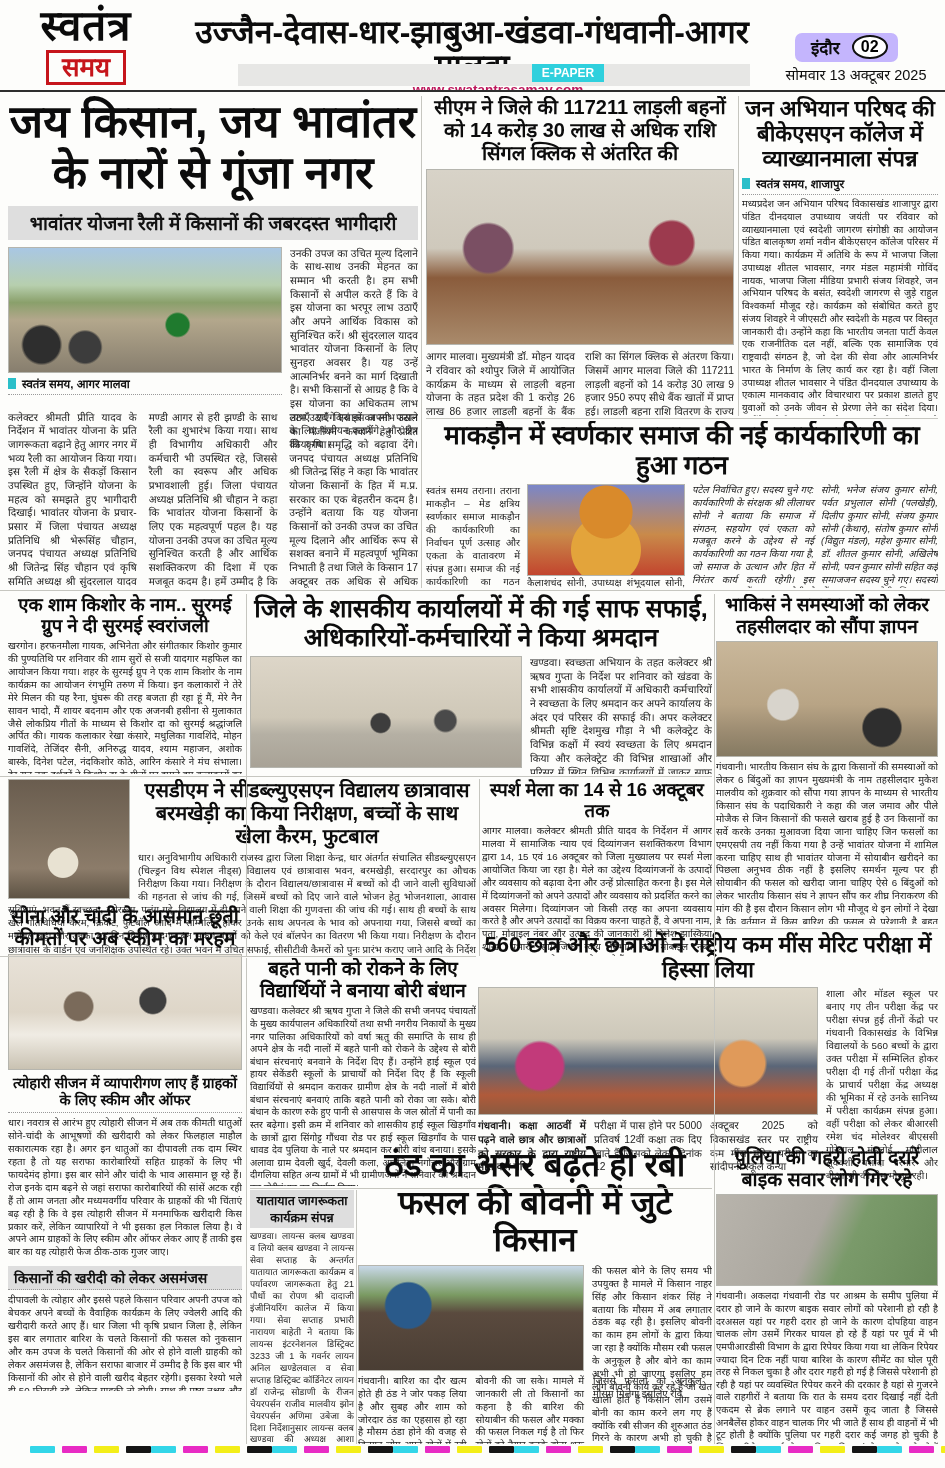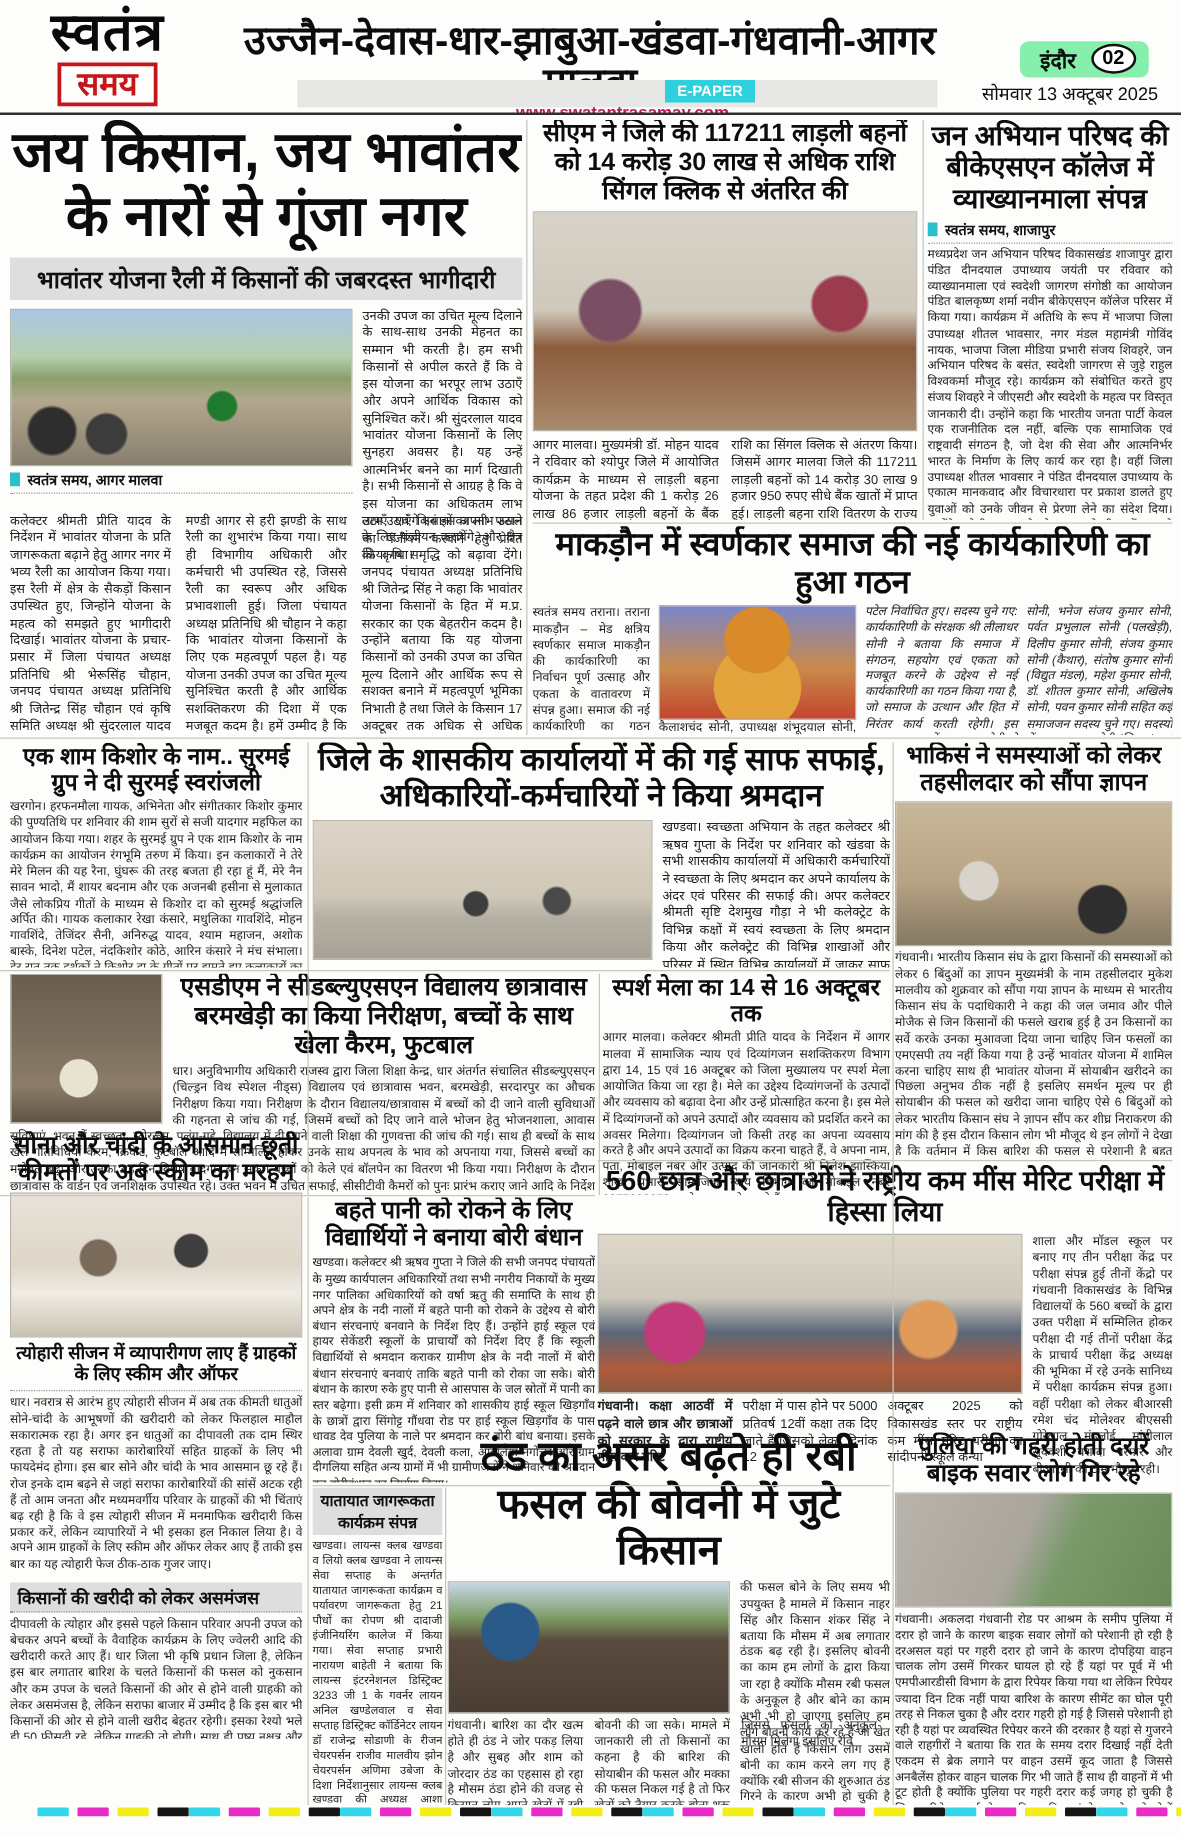--- a/index.html
+++ b/index.html
@@ -16,21 +16,21 @@
   .subbar{background:#dedede;font-weight:900;text-align:center;color:#111;}
   .vline{position:absolute;width:1px;background:#c6c6c0;}
   .hline{position:absolute;height:1px;background:#c6c6c0;}
   
   .logo1{font-size:42px;font-weight:900;color:#0a0a0a;letter-spacing:1px;line-height:1;}
   .logo2{display:inline-block;border:3px solid #c6151b;color:#c6151b;font-weight:900;font-size:26px;line-height:1.1;padding:0 13px;margin-top:3px;}
   .region{font-size:32px;font-weight:900;color:#0c0c0c;text-align:center;line-height:1.05;}
   .strip{position:absolute;left:238px;top:64px;width:512px;height:22px;background:#e7e7e5;display:flex;align-items:center;flex-direction:column;}
   .epbadge{background:#2fd0dd;color:#fff;font-weight:bold;font-size:12px;padding:2px 10px;margin-left:148px;}
   .url{font-weight:bold;font-size:13.5px;color:#be185d;margin-left:8px;}
-  .edbadge{position:absolute;left:816px;top:33px;background:#86efac;border-radius:7px;padding:2px 10px 3px 16px;display:flex;align-items:center;gap:12px;}
+  .edbadge{position:absolute;left:795px;top:33px;background:#c4b5fd;border-radius:7px;padding:2px 10px 3px 16px;display:flex;align-items:center;gap:12px;}
   .edname{font-size:17px;font-weight:900;color:#0c0c0c;}
   .ednum{background:#fff;border:2.5px solid #111;border-radius:50%;font-size:16px;font-weight:900;padding:1px 7px;}
   .mdate{position:absolute;left:770px;top:64px;width:172px;text-align:center;font-size:14.5px;font-weight:400;color:#0c0c0c;}
   .mastrule{position:absolute;top:90px;left:0;width:945px;height:2px;background:#2e2e2e;}
   
   .ph-rally{background:radial-gradient(circle at 12% 78%,#2e2e2e 0 7%,transparent 8%),radial-gradient(circle at 28% 80%,#3c3c3c 0 7%,transparent 8%),radial-gradient(circle at 62% 62%,#1f7a2e 0 6%,transparent 7%),linear-gradient(180deg,#a9c7e3 0%,#b7cfae 30%,#8aa06b 44%,#b3a78c 58%,#877e6e 100%);}
   .ph-office{background:radial-gradient(circle at 20% 45%,#7a4f63 0 9%,transparent 10%),radial-gradient(circle at 80% 42%,#9c3a4e 0 8%,transparent 9%),linear-gradient(180deg,#d8d3c8 0%,#cfc9bc 45%,#8a5c3c 62%,#a98a6b 100%);}
   .ph-turban{background:radial-gradient(circle at 50% 30%,#d98a2b 0 26%,transparent 27%),radial-gradient(circle at 50% 72%,#e3a43b 0 34%,transparent 35%),linear-gradient(180deg,#7a86c9 0%,#c98a4a 55%,#c2452e 100%);}
   .ph-sweep{background:radial-gradient(circle at 48% 60%,#3d3d3d 0 6%,transparent 7%),radial-gradient(circle at 72% 58%,#4a4a4a 0 5%,transparent 6%),linear-gradient(180deg,#ddd6c8 0%,#cfc8b8 55%,#b5b0a4 70%,#a8a296 100%);}
   .ph-memo{background:radial-gradient(circle at 30% 55%,#d8d4cc 0 9%,transparent 10%),radial-gradient(circle at 75% 75%,#2e2e2e 0 10%,transparent 11%),linear-gradient(180deg,#c9b79a 0%,#b8a485 55%,#9a8a70 80%,#857a62 100%);}

